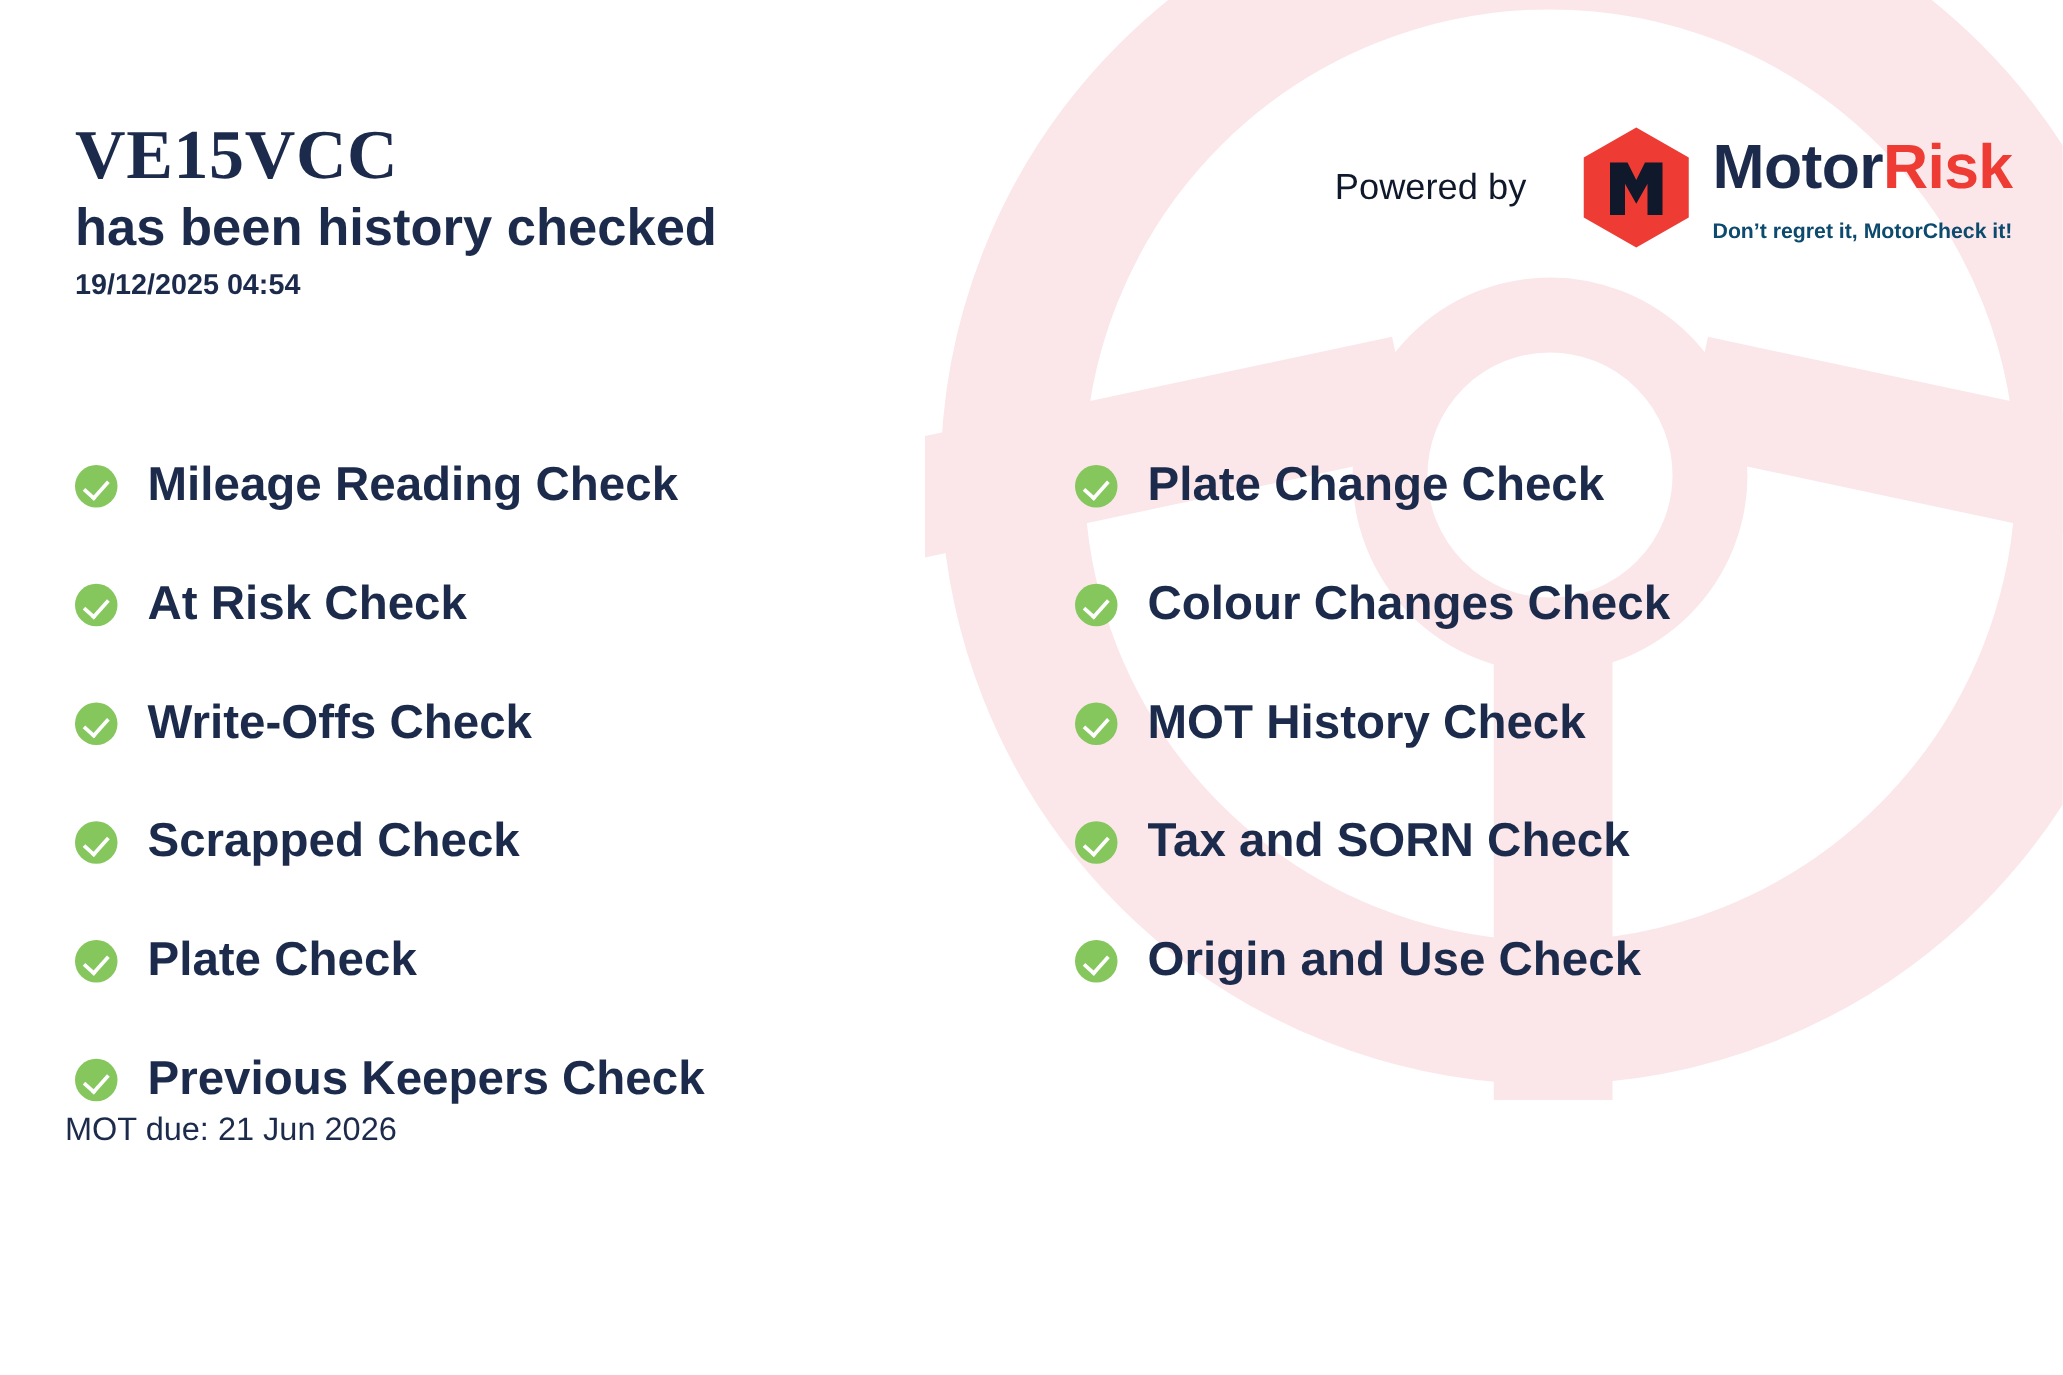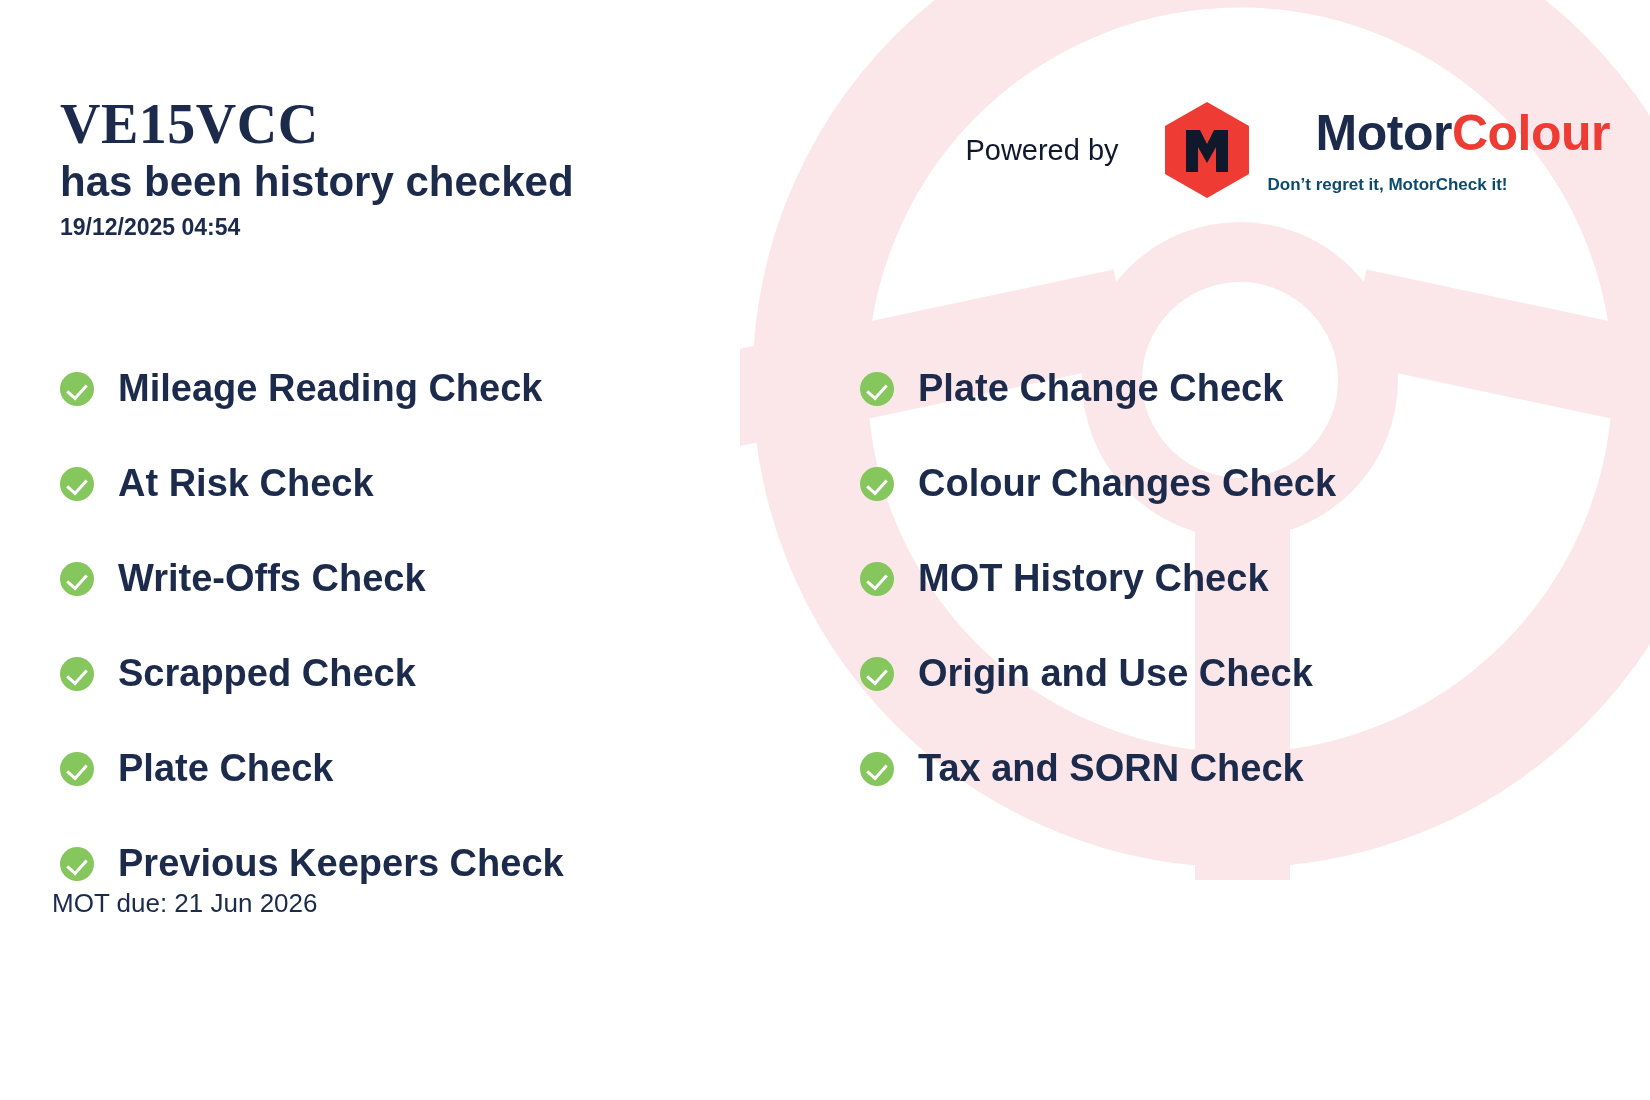--- a/index.html
+++ b/index.html
@@ -95,21 +95,21 @@
     flex-direction: column;
     justify-content: center;
     line-height: 1;
   }
   .brand-name {
     font-size: 50px;
     font-weight: bold;
     letter-spacing: -0.5px;
     white-space: nowrap;
   }
-  .brand-name .motor { color: #1c2b4b; margin-left: 48px; }
+  .brand-name .motor { color: #1c2b4b; }
   .brand-name .check { color: #ee3b33; }
   .brand-tag {
     font-size: 17px;
     font-weight: bold;
     color: #0c4a6e;
     margin-top: 18px;
     white-space: nowrap;
   }
 
   .checks {
@@ -196,21 +196,21 @@
       <div class="powered-label">Powered by</div>
       <div class="brand">
         <div class="brand-mark">
           <svg viewBox="0 0 94 100" width="94" height="100" aria-hidden="true">
             <path d="M47 2 L89 26 L89 74 L47 98 L5 74 L5 26 Z" fill="#ee3b33" rx="8"></path>
             <path d="M26 72 L26 30 L40 30 L47 44 L54 30 L68 30 L68 72 L56 72 L56 47 L47 63 L38 47 L38 72 Z" fill="#10182b"></path>
           </svg>
         </div>
         <div class="brand-text">
           <div class="brand-name">
-            <span class="motor">Motor</span><span class="check">Colour</span>
+            <span class="motor">Motor</span><span class="check">Risk</span>
           </div>
           <div class="brand-tag">Don’t regret it, MotorCheck it!</div>
         </div>
       </div>
     </div>
 
     <div class="checks">
 
       <div class="col col-left">
         <div class="check-item">
@@ -247,25 +247,25 @@
         <div class="check-item">
           <span class="tick"></span>
           <span class="check-label">Colour Changes Check</span>
         </div>
         <div class="check-item">
           <span class="tick"></span>
           <span class="check-label">MOT History Check</span>
         </div>
         <div class="check-item">
           <span class="tick"></span>
+          <span class="check-label">Tax and SORN Check</span>
+        </div>
+        <div class="check-item">
+          <span class="tick"></span>
           <span class="check-label">Origin and Use Check</span>
-        </div>
-        <div class="check-item">
-          <span class="tick"></span>
-          <span class="check-label">Tax and SORN Check</span>
         </div>
       </div>
 
     </div>
 
     <div class="mot-due">MOT due: 21 Jun 2026</div>
 
   </div>
 </div>
 

